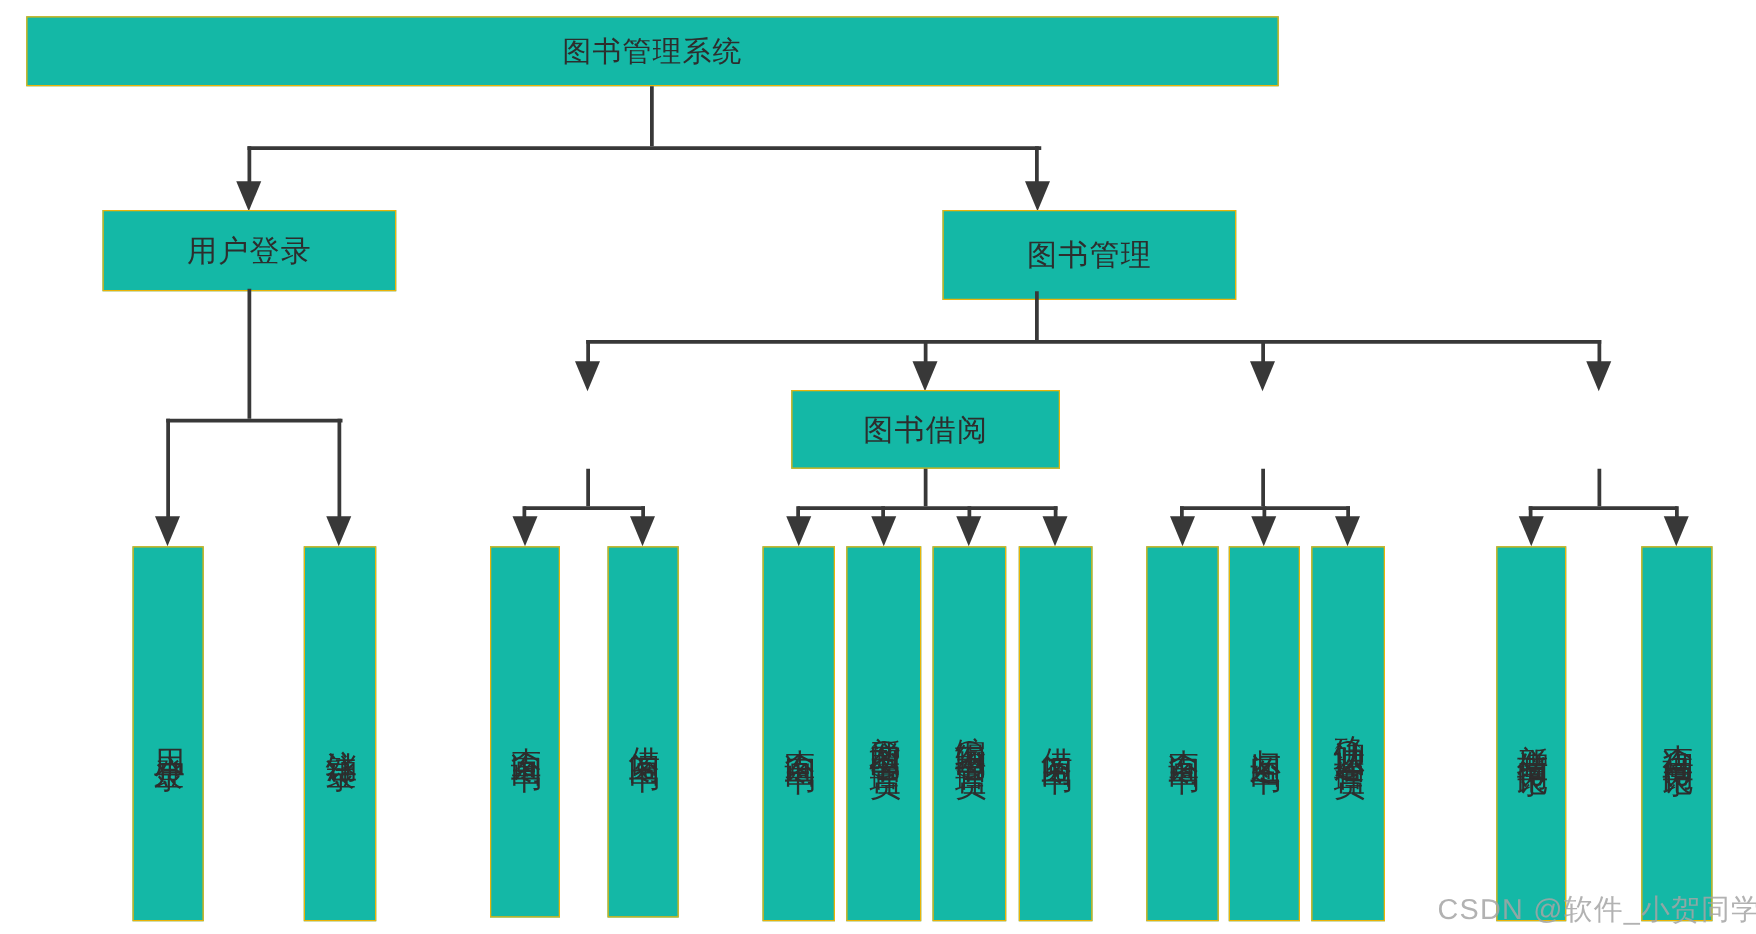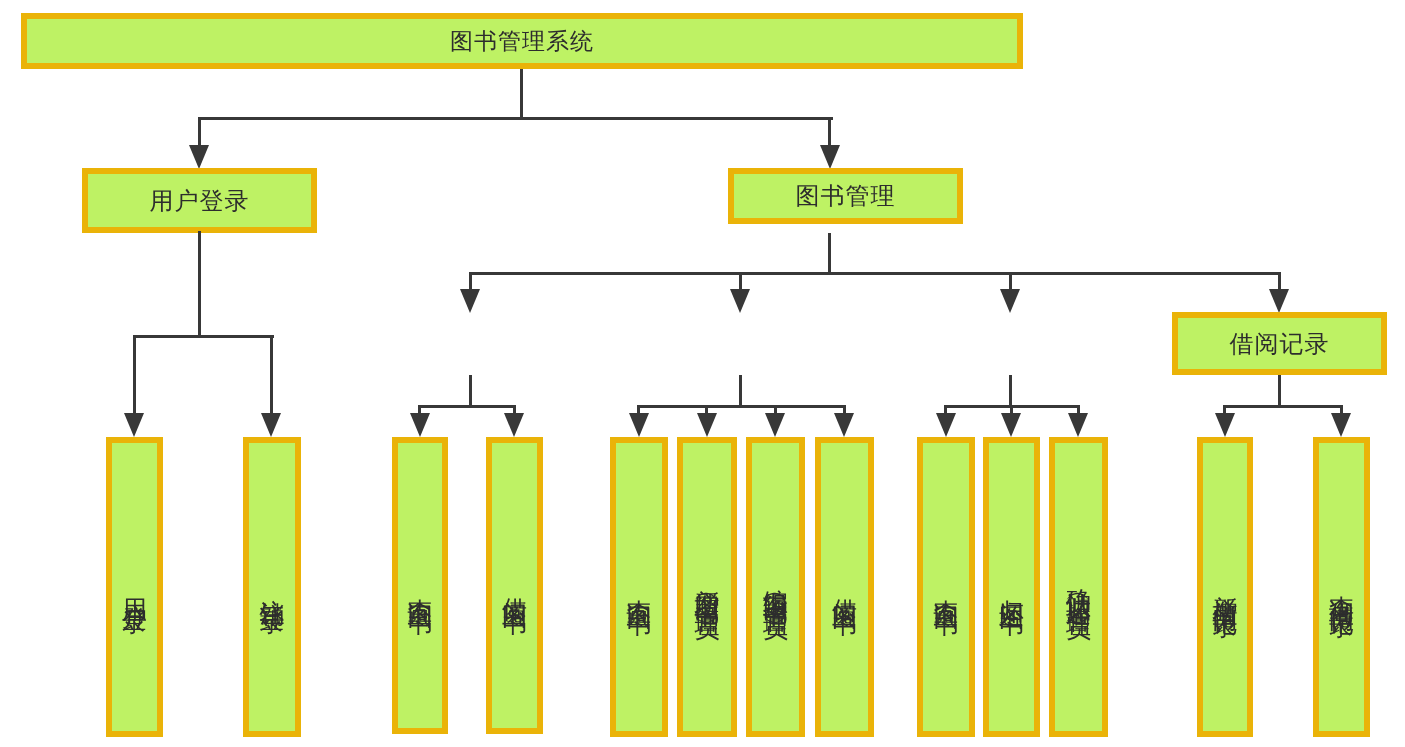--- a/index.html
+++ b/index.html
@@ -2,22 +2,22 @@
 <html><head>
 <meta charset="utf-8">
 <style>
   * { margin:0; padding:0; box-sizing:border-box; }
   html,body { background:#ffffff; font-family:"Liberation Sans", sans-serif; }
   .canvas {
     position:relative; width:1405px; height:747px;
     background:#ffffff; overflow:hidden;
   }
   .node {
-    position:absolute; background:#bef264;
-    border:6px solid #eab308; color:#2d2d2d;
+    position:absolute; background:#14b8a6;
+    border:1px solid #eab308; color:#2d2d2d;
     display:flex; align-items:center; justify-content:center;
   }
   .node.lv1 span { font-size:23px; letter-spacing:1px; }
   .node.lv2 span, .node.lv3 span { font-size:24px; letter-spacing:1px; }
   .node.leaf span {
     writing-mode:vertical-rl; text-orientation:mixed;
     font-size:25px; letter-spacing:4px; line-height:1;
   }
   .line { position:absolute; background:#383838; }
   .arrow {
@@ -44,21 +44,21 @@
   <div class="line" style="left:520px;top:69px;width:3px;height:48px"></div>
   <div class="line" style="left:198px;top:117px;width:635px;height:3px"></div>
   <div class="line" style="left:198px;top:117px;width:3px;height:31px"></div>
   <div class="line" style="left:828px;top:117px;width:3px;height:31px"></div>
   <div class="arrow" style="left:189px;top:145px"></div>
   <div class="arrow" style="left:820px;top:145px"></div>
 
   <div class="node lv2" style="left:82px;top:168px;width:235px;height:65px">
     <span>用户登录</span>
   </div>
-  <div class="node lv2" style="left:728px;top:168px;width:235px;height:56px">
+  <div class="node lv2" style="left:754px;top:168px;width:235px;height:72px">
     <span>图书管理</span>
   </div>
 
   <div class="line" style="left:198px;top:231px;width:3px;height:104px"></div>
   <div class="line" style="left:133px;top:335px;width:141px;height:3px"></div>
   <div class="line" style="left:133px;top:335px;width:3px;height:79px"></div>
   <div class="line" style="left:270px;top:335px;width:3px;height:79px"></div>
   <div class="arrow" style="left:124px;top:413px"></div>
   <div class="arrow" style="left:261px;top:413px"></div>
 
@@ -66,22 +66,22 @@
   <div class="line" style="left:469px;top:272px;width:812px;height:3px"></div>
   <div class="line" style="left:469px;top:272px;width:3px;height:19px"></div>
   <div class="line" style="left:739px;top:272px;width:3px;height:19px"></div>
   <div class="line" style="left:1009px;top:272px;width:3px;height:19px"></div>
   <div class="line" style="left:1278px;top:272px;width:3px;height:19px"></div>
   <div class="arrow" style="left:460px;top:289px"></div>
   <div class="arrow" style="left:730px;top:289px"></div>
   <div class="arrow" style="left:1000px;top:289px"></div>
   <div class="arrow" style="left:1269px;top:289px"></div>
 
-  <div class="node lv3" style="left:1172px;top:312px;width:215px;height:63px">
-    <span>借阅记录</span>
+  <div class="node lv3" style="left:633px;top:312px;width:215px;height:63px">
+    <span>图书借阅</span>
   </div>
 
   <div class="line" style="left:469px;top:375px;width:3px;height:30px"></div>
   <div class="line" style="left:419px;top:405px;width:97px;height:3px"></div>
   <div class="line" style="left:418px;top:405px;width:3px;height:11px"></div>
   <div class="line" style="left:513px;top:405px;width:3px;height:11px"></div>
   <div class="arrow" style="left:410px;top:413px"></div>
   <div class="arrow" style="left:504px;top:413px"></div>
 
   <div class="line" style="left:739px;top:375px;width:3px;height:30px"></div>
@@ -148,14 +148,15 @@
     <span>确认归还（管理员）</span>
   </div>
 
   <div class="node leaf" style="left:1197px;top:437px;width:56px;height:300px">
     <span>新增借阅记录</span>
   </div>
   <div class="node leaf" style="left:1313px;top:437px;width:57px;height:300px">
     <span>查询借阅记录</span>
   </div>
 
+  <div class="watermark">CSDN @软件_小贺同学</div>
 
 </div>
 
 </body></html>

